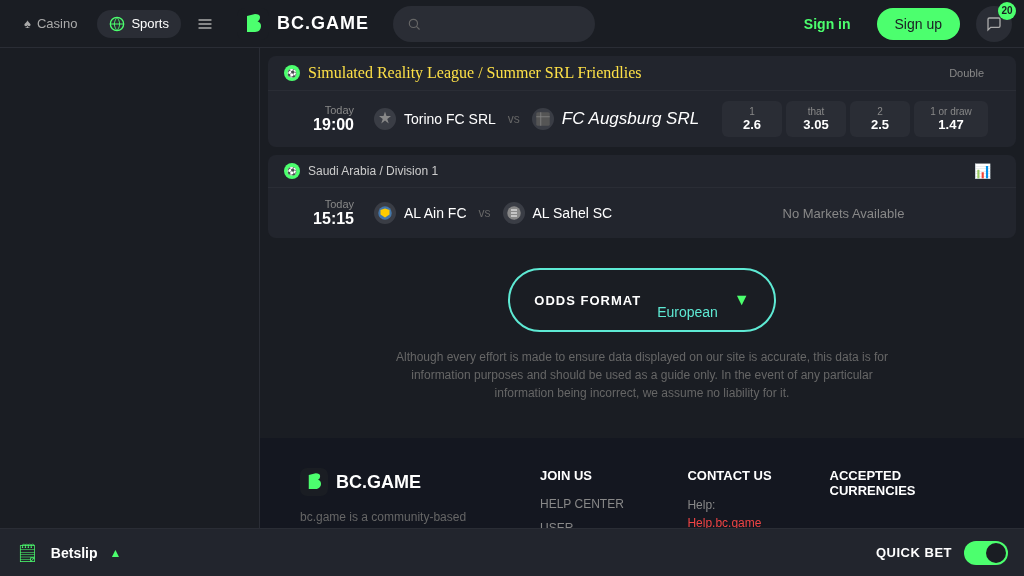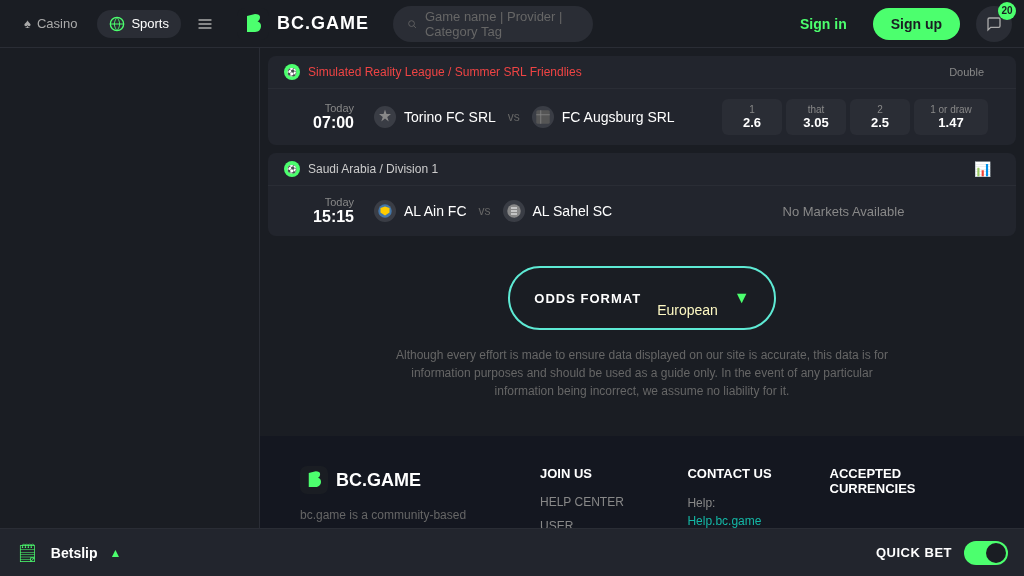--- a/index.html
+++ b/index.html
@@ -109,21 +109,21 @@
       cursor: pointer;
       border: none;
     }
 
     .signup-btn {
       padding: 8px 18px;
       border-radius: 20px;
       background: #4cff6e;
       color: #1a1d23;
       font-size: 14px;
-      font-weight: 700;
+      font-weight: 400;
       cursor: pointer;
       border: none;
     }
 
     .chat-btn {
       width: 36px;
       height: 36px;
       background: #2a2d35;
       border-radius: 50%;
       display: flex;
@@ -288,21 +288,21 @@
       cursor: pointer;
     }
     .odds-format-label {
       font-size: 13px;
       font-weight: 700;
       color: #fff;
       letter-spacing: 1px;
     }
     .odds-format-value {
       font-size: 14px;
-      color: #fef9c3;
+      color: #5eead4;
       margin-top: 24px;
     }
     .odds-format-arrow {
       color: #4cff6e;
       font-size: 16px;
     }
 
     .disclaimer {
       text-align: center;
       font-size: 12px;
@@ -361,21 +361,21 @@
       display: flex;
       flex-direction: column;
       gap: 8px;
     }
     .footer-help {
       font-size: 12px;
       color: #888;
     }
     .footer-help-link {
       font-size: 12px;
-      color: #14b8a6;
+      color: #ef4444;
       cursor: pointer;
     }
 
     
     .betslip-bar {
       position: fixed;
       bottom: 0;
       left: 0;
       right: 0;
       height: 48px;
@@ -513,21 +513,20 @@
       <path d="M10 8 L10 24 L18 24 C22 24 24 21 24 18 C24 15.5 22.5 14 20.5 13.5 C22 12.8 23 11.2 23 9 C23 7 21 6 18 6 L10 8Z" fill="#4cff6e"></path>
     </svg>
     <span class="logo-text">BC.GAME</span>
   </div>
 
   <div class="search-bar">
     <svg width="14" height="14" viewBox="0 0 24 24" fill="none">
       <circle cx="11" cy="11" r="7" stroke="#666" stroke-width="2"></circle>
       <path d="M16.5 16.5L21 21" stroke="#666" stroke-width="2" stroke-linecap="round"></path>
     </svg>
-    <span>Game name | Provider | Category Tag</span>
   </div>
 
   <div class="spacer"></div>
 
   <button class="signin-btn">Sign in</button>
   <button class="signup-btn">Sign up</button>
 
   <div class="chat-btn">
     <svg width="16" height="16" viewBox="0 0 24 24" fill="none">
       <path d="M21 15C21 16.1 20.1 17 19 17H7L3 21V5C3 3.9 3.9 3 5 3H19C20.1 3 21 3.9 21 5V15Z" stroke="#aaa" stroke-width="2" fill="none"></path>
@@ -538,47 +537,47 @@
 
 <div class="main">
 
   <div class="sidebar"></div>
 
   <div class="content scrollable-content">
 
     <div class="match-section-wrapper">
       <div class="section-header-row">
         <div class="league-icon">⚽</div>
-        <span style="margin-left:8px; font-size:12px; color:#ef4444;">Simulated Reality League / Summer SRL Friendlies</span>
+        <span style="margin-left:8px; font-size:16px; color:#fde047;font-family:Liberation Serif, serif;">Simulated Reality League / Summer SRL Friendlies</span>
         <div class="section-header-odds">
           <span class="double-col-label">Double</span>
         </div>
       </div>
 
       <div class="match-row">
         <div class="match-time">
           <div class="day">Today</div>
-          <div class="time">07:00</div>
+          <div class="time">19:00</div>
         </div>
 
         <div class="match-teams">
           <div class="team-icon">
             <svg width="18" height="18" viewBox="0 0 24 24" fill="none">
               <path d="M12 2L14 8H20L15 12L17 18L12 14L7 18L9 12L4 8H10Z" fill="#888"></path>
             </svg>
           </div>
           <span style="font-size:14px;">Torino FC SRL</span>
           <span class="vs-text">vs</span>
           <div class="team-icon">
             <svg width="18" height="18" viewBox="0 0 24 24" fill="none">
               <rect x="3" y="3" width="18" height="18" rx="2" fill="#555"></rect>
               <path d="M3 9H21M9 3V21" stroke="#888" stroke-width="1"></path>
             </svg>
           </div>
-          <span style="font-size:14px;">FC Augsburg SRL</span>
+          <span style="font-size:17px;font-style:italic;">FC Augsburg SRL</span>
         </div>
 
         <div class="odds-values">
           <div class="odd-btn">
             <span class="odd-label">1</span>
             <span>2.6</span>
           </div>
           <div class="odd-btn">
             <span class="odd-label">that</span>
             <span>3.05</span>

